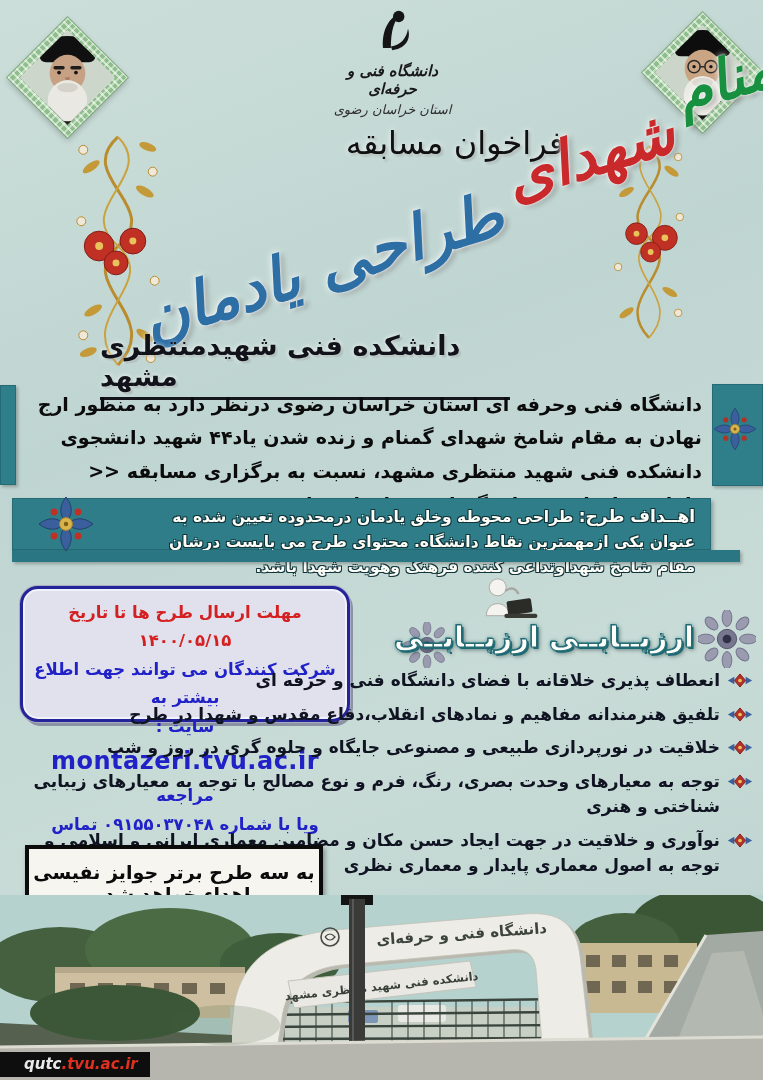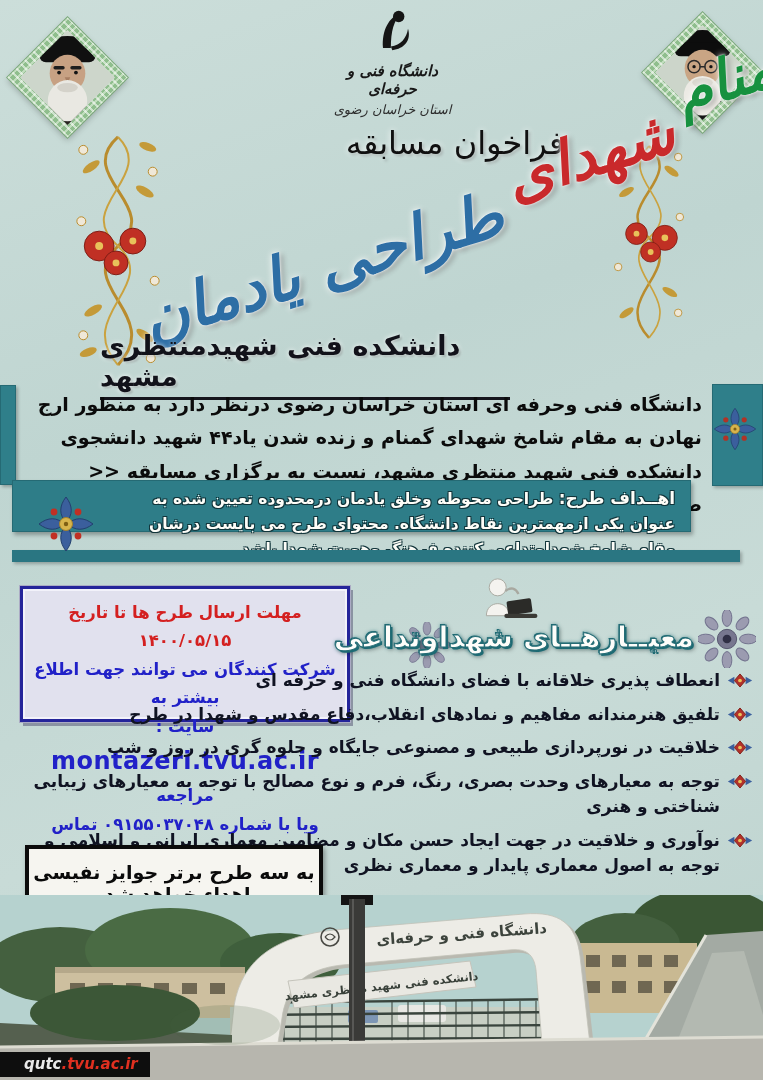--- a/index.html
+++ b/index.html
@@ -212,21 +212,21 @@
     </g>
     <circle cx="42" cy="18" r="3.4" fill="#b03326"></circle>
       <circle cx="42" cy="42" r="3.4" fill="#b03326"></circle>
     <circle cx="18" cy="42" r="3.4" fill="#b03326"></circle>
       <circle cx="18" cy="18" r="3.4" fill="#b03326"></circle>
     <circle cx="30" cy="30" r="6" fill="#d7b44c" stroke="#a3812c"></circle>
     <circle cx="30" cy="30" r="2" fill="#7e5f14"></circle>
   </svg>
   <div class="abs intro rtl" style="left:30px;top:388px;width:672px;">دانشگاه فنی وحرفه ای استان خراسان رضوی درنظر دارد به منظور ارج نهادن به مقام شامخ شهدای گمنام و زنده شدن یاد۴۴ شهید دانشجوی دانشکده فنی شهید منتظری مشهد، نسبت به برگزاری مسابقه &lt;&lt; طراحی یادمان شهدای گمنام &gt;&gt; اقدام نماید.</div>
 
-  <div class="abs goals-band" style="left:12px;top:480px;width:679px;height:52px;">
+  <div class="abs goals-band" style="left:12px;top:498px;width:679px;height:52px;padding-left:20px;">
     <div class="goals-text rtl">
       <span class="goals-label">اهــداف طرح:</span>
       <span>طراحی محوطه وخلق یادمان درمحدوده تعیین شده به عنوان یکی ازمهمترین نقاط دانشگاه. محتوای طرح می بایست درشان مقام شامخ شهداوتداعی کننده فرهنگ وهویت شهدا باشد.</span>
     </div>
   </div>
   <div class="abs goals-strip" style="left:12px;top:550px;width:728px;height:12px;"></div>
   <svg class="abs" style="left:36px;top:494px;" width="60" height="60" viewBox="0 0 60 60">
     <g fill="#3b5f9d" stroke="#23406e">
       <path d="M30,3 C37,12 37,21 30,28 C23,21 23,12 30,3 Z"></path>
       <path d="M57,30 C48,37 39,37 32,30 C39,23 48,23 57,30 Z"></path>
@@ -234,21 +234,21 @@
       <path d="M3,30 C12,23 21,23 28,30 C21,37 12,37 3,30 Z"></path>
     </g>
     <circle cx="42" cy="18" r="3.4" fill="#c03024"></circle>
       <circle cx="42" cy="42" r="3.4" fill="#c03024"></circle>
     <circle cx="18" cy="42" r="3.4" fill="#c03024"></circle>
       <circle cx="18" cy="18" r="3.4" fill="#c03024"></circle>
     <circle cx="30" cy="30" r="6.5" fill="#d7b44c" stroke="#a3812c"></circle>
     <circle cx="30" cy="30" r="2.2" fill="#7e5f14"></circle>
   </svg>
 
-  <div class="abs deadline-box" style="left:20px;top:586px;width:316px;height:120px;">
+  <div class="abs deadline-box" style="left:20px;top:586px;width:316px;height:120px;border-radius:18px;">
     <div class="dl-line dl-red rtl">مهلت ارسال طرح ها تا تاریخ ۱۴۰۰/۰۵/۱۵</div>
     <div class="dl-line dl-blue rtl">شرکت کنندگان می توانند جهت اطلاع بیشتر به</div>
     <div class="dl-line dl-blue rtl">
       <span>سایت :</span>
       <span class="dl-url">montazeri.tvu.ac.ir</span>
       <span>مراجعه</span>
     </div>
     <div class="dl-line dl-blue rtl">ویا با شماره ۰۹۱۵۵۰۳۷۰۴۸ تماس حاصل نمائید.</div>
   </div>
 
@@ -268,21 +268,21 @@
   </svg>
 
   <svg class="abs" style="left:475px;top:576px;" width="70" height="52" viewBox="0 0 70 55">
     <circle cx="22" cy="12" r="9" fill="#f4f3ef" stroke="#a8a8a0"></circle>
     <path d="M10,42 C10,25 34,25 34,42 Z" fill="#f4f3ef" stroke="#a8a8a0"></path>
     <path d="M30,16 C36,11 41,13 44,19" stroke="#a8a8a0" stroke-width="2.5" fill="none"></path>
     <rect x="32" y="25" width="26" height="15" rx="2" fill="#2b2b28" transform="rotate(-8 45 32)"></rect>
     <rect x="29" y="40" width="35" height="4.5" rx="2.2" fill="#3a3a35"></rect>
   </svg>
 
-  <div class="abs criteria-heading rtl" style="left:442px;top:620px;width:252px;">معیــارهــای شهداوتداعی</div>
+  <div class="abs criteria-heading rtl" style="left:442px;top:620px;width:252px;">ارزیــابــی ارزیــابــی</div>
 
   <svg class="abs" style="left:698px;top:610px;" width="58" height="58" viewBox="0 0 60 60">
     <g fill="#9b9bb0" stroke="#70708c">
       <ellipse cx="30" cy="8" rx="5" ry="9"></ellipse>
         <ellipse cx="30" cy="52" rx="5" ry="9"></ellipse>
       <ellipse cx="8" cy="30" rx="9" ry="5"></ellipse>
         <ellipse cx="52" cy="30" rx="9" ry="5"></ellipse>
       <ellipse cx="14" cy="14" rx="5" ry="8" transform="rotate(-45 14 14)"></ellipse>
       <ellipse cx="46" cy="14" rx="5" ry="8" transform="rotate(45 46 14)"></ellipse>
       <ellipse cx="14" cy="46" rx="5" ry="8" transform="rotate(45 14 46)"></ellipse>

